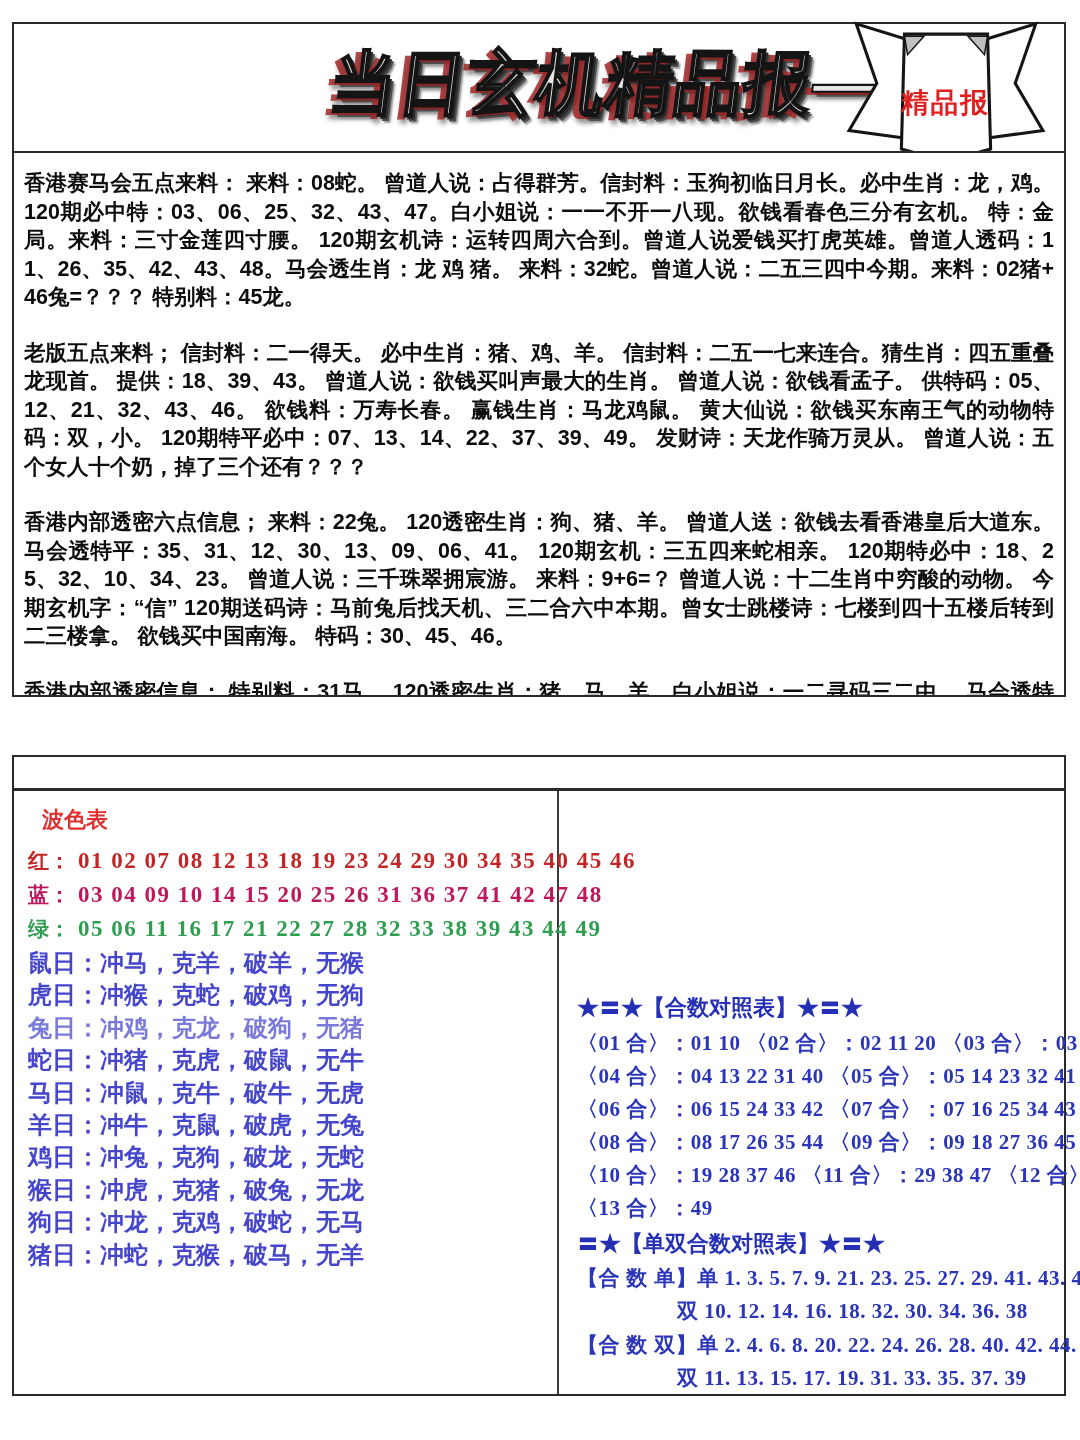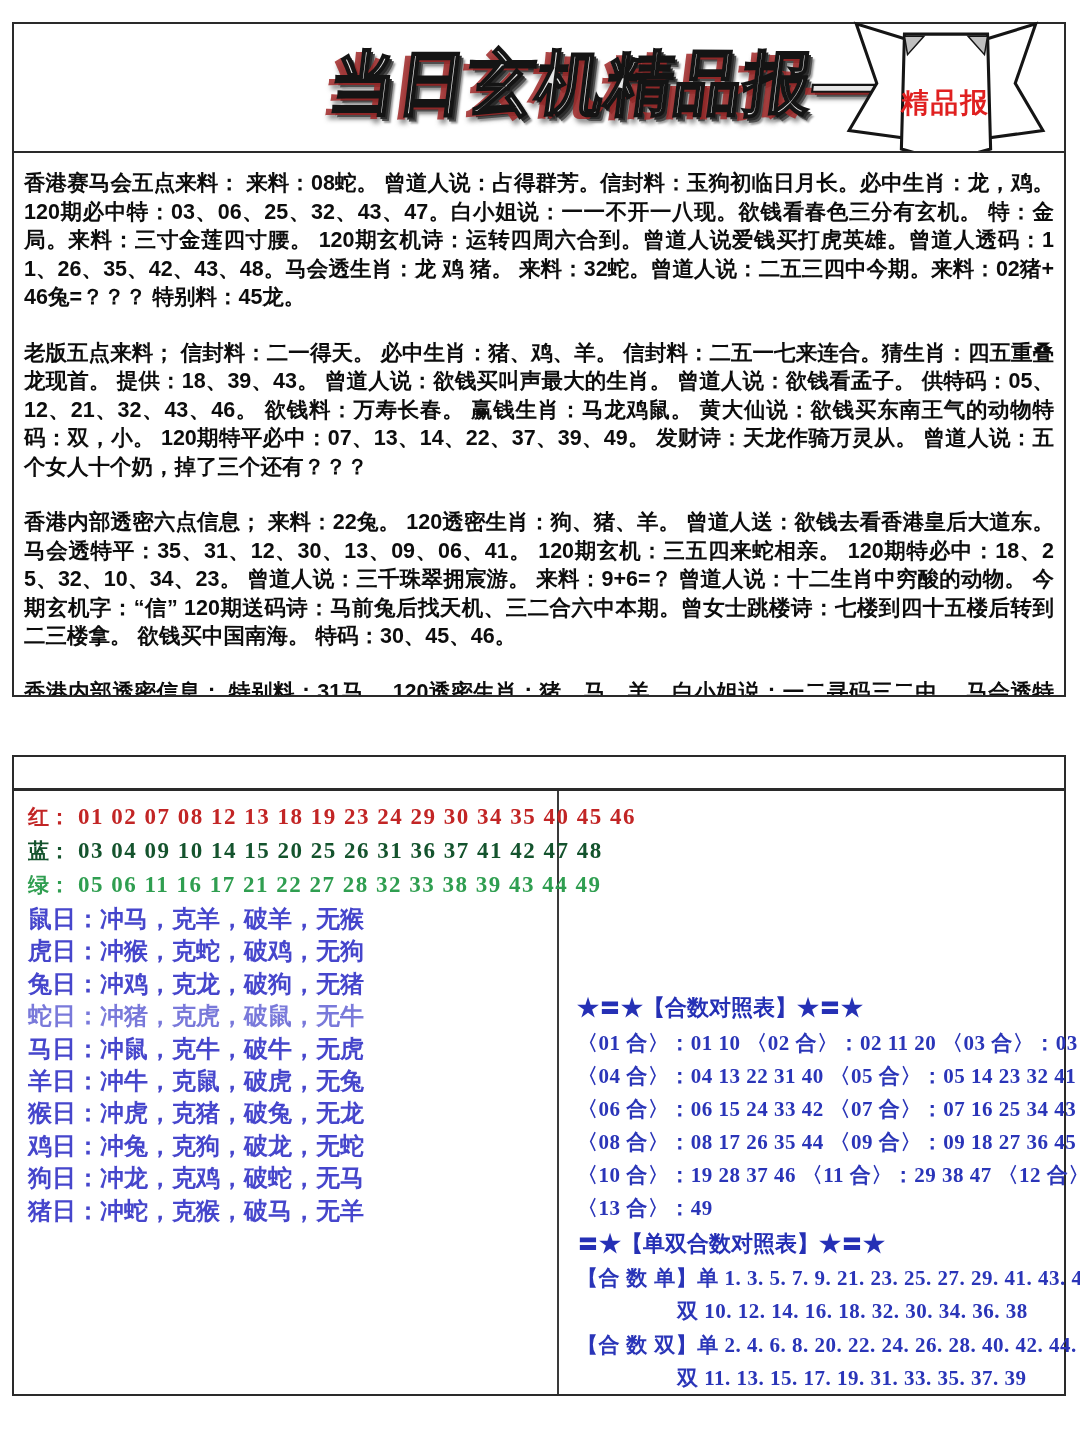--- a/index.html
+++ b/index.html
@@ -38,21 +38,21 @@
   
   .bottom-box{top:789px;height:607px;display:flex;}
   .col-left{width:545px;border-right:2px solid #3a3a3a;box-sizing:border-box;padding:10px 6px 0 14px;}
   .col-right{flex:1;box-sizing:border-box;padding:200px 6px 0 18px;}
 
   .bose-title{color:#e03030;font-size:22px;font-weight:bold;margin:4px 0 10px 14px;}
   .color-row{line-height:32px;white-space:nowrap;}
   .color-row .lbl{font-size:21px;font-weight:bold;}
   .color-row .nums{font-family:"Liberation Serif",serif;font-size:23px;font-weight:bold;letter-spacing:1.5px;margin-left:8px;}
   .row-red{color:#c22525;}
-  .row-blue{color:#14532d;text-align:right;}
+  .row-blue{color:#be185d;text-align:right;}
   .row-green{color:#2f9e50;}
 
   .formula-title{color:#3434bb;font-size:21px;font-weight:bold;margin:6px 0 8px 0;}
   .zodiac-line{color:#4646cc;font-size:24px;font-weight:bold;line-height:32.4px;white-space:nowrap;}
   .zodiac-line:nth-of-type(3),.zodiac-line:nth-of-type(7){filter:blur(0.7px);opacity:.72;}
 
   .hesu-title{color:#2530b5;font-size:22px;font-weight:bold;line-height:34px;margin-bottom:2px;white-space:nowrap;}
   .hesu-line{
     color:#2a35b8;font-family:"Liberation Serif",serif;font-size:21px;font-weight:bold;
     line-height:33px;white-space:nowrap;letter-spacing:.5px;
@@ -87,40 +87,41 @@
     <p>老版五点来料；  信封料：二一得天。  必中生肖：猪、鸡、羊。  信封料：二五一七来连合。猜生肖：四五重叠龙现首。  提供：18、39、43。  曾道人说：欲钱买叫声最大的生肖。  曾道人说：欲钱看孟子。  供特码：05、12、21、32、43、46。  欲钱料：万寿长春。  赢钱生肖：马龙鸡鼠。  黄大仙说：欲钱买东南王气的动物特码：双，小。  120期特平必中：07、13、14、22、37、39、49。  发财诗：天龙作骑万灵从。  曾道人说：五个女人十个奶，掉了三个还有？？？</p>
     <p>香港内部透密六点信息；  来料：22兔。  120透密生肖：狗、猪、羊。  曾道人送：欲钱去看香港皇后大道东。马会透特平：35、31、12、30、13、09、06、41。  120期玄机：三五四来蛇相亲。  120期特必中：18、25、32、10、34、23。  曾道人说：三千珠翠拥宸游。  来料：9+6=？  曾道人说：十二生肖中穷酸的动物。  今期玄机字：“信”  120期送码诗：马前兔后找天机、三二合六中本期。曾女士跳楼诗：七楼到四十五楼后转到二三楼拿。  欲钱买中国南海。  特码：30、45、46。</p>
     <p>香港内部透密信息；  特别料：31马。  120透密生肖：猪、马、羊。白小姐说：一二寻码三二中。  马会透特平：14、13、28、46、23、44、45。来料：8+9=？  曾道人说：赢钱看未来战士。  特必中：32、45、43、21、19、18、25。信封来料：来三中二六七来。  今期玄机字：苦。  120内幕消息：欲钱买最坏的动物。  密码：2819。  单双：单。  曾道人特码：六字观出其中有。</p>
   </div>
 
   <div class="box spacer-box"></div>
 
   <div class="box bottom-box">
 
     <div class="col-left">
+      <div class="bose-title">波色表</div>
 
       <div class="color-row row-red">
         <span class="lbl">红：</span><span class="nums">01 02 07 08 12 13 18 19 23 24 29 30 34 35 40 45 46</span>
       </div>
       <div class="color-row row-blue">
         <span class="lbl">蓝：</span><span class="nums">03 04 09 10 14 15 20 25 26 31 36 37 41 42 47 48</span>
       </div>
       <div class="color-row row-green">
         <span class="lbl">绿：</span><span class="nums">05 06 11 16 17 21 22 27 28 32 33 38 39 43 44 49</span>
       </div>
 
 
       <div class="zodiac-line">鼠日：冲马，克羊，破羊，无猴</div>
       <div class="zodiac-line">虎日：冲猴，克蛇，破鸡，无狗</div>
       <div class="zodiac-line">兔日：冲鸡，克龙，破狗，无猪</div>
       <div class="zodiac-line">蛇日：冲猪，克虎，破鼠，无牛</div>
       <div class="zodiac-line">马日：冲鼠，克牛，破牛，无虎</div>
       <div class="zodiac-line">羊日：冲牛，克鼠，破虎，无兔</div>
+      <div class="zodiac-line">鸡日：冲兔，克狗，破龙，无蛇</div>
       <div class="zodiac-line">猴日：冲虎，克猪，破兔，无龙</div>
-      <div class="zodiac-line">鸡日：冲兔，克狗，破龙，无蛇</div>
       <div class="zodiac-line">狗日：冲龙，克鸡，破蛇，无马</div>
       <div class="zodiac-line">猪日：冲蛇，克猴，破马，无羊</div>
     </div>
 
     <div class="col-right">
       <div class="hesu-title">★〓★【合数对照表】★〓★</div>
       <div class="hesu-line">〈01 合〉：01 10  〈02 合〉：02 11 20  〈03 合〉：03 12 21 30</div>
       <div class="hesu-line">〈04 合〉：04 13 22 31 40  〈05 合〉：05 14 23 32 41</div>
       <div class="hesu-line">〈06 合〉：06 15 24 33 42  〈07 合〉：07 16 25 34 43</div>
       <div class="hesu-line">〈08 合〉：08 17 26 35 44  〈09 合〉：09 18 27 36 45</div>

